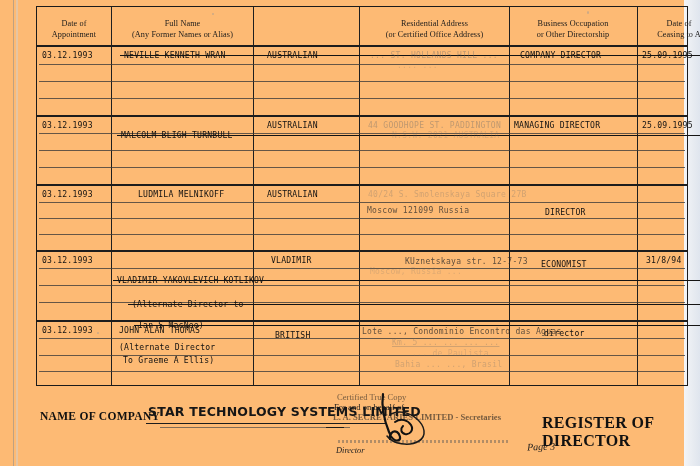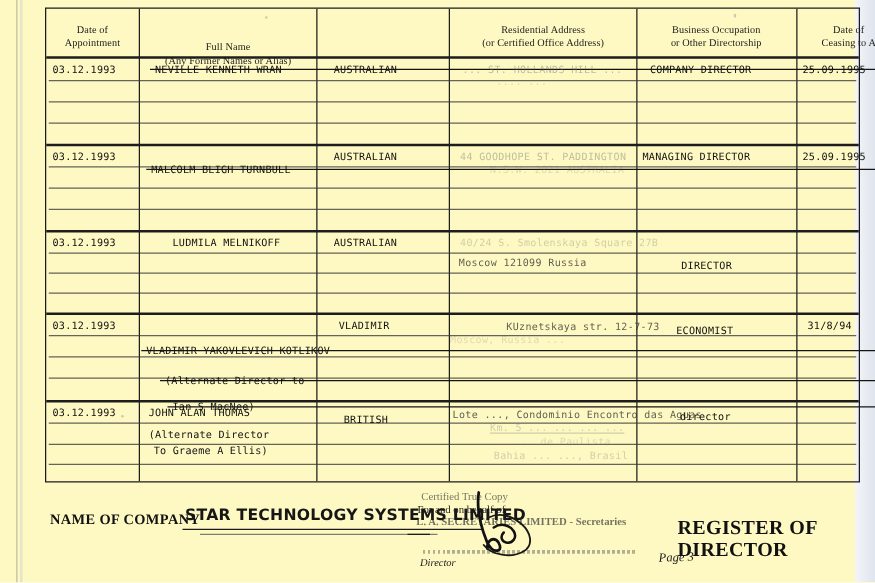--- a/index.html
+++ b/index.html
@@ -6,21 +6,21 @@
   body{
     width:700px;height:466px;overflow:hidden;
     background:#ffffff;
     font-family:"Liberation Serif",serif;
     position:relative;
   }
 
   
   #scan{
     position:absolute;inset:0;
-    background:#fef9c3;
+    background:#fdba74;
   }
   .edge-strip-right{
     position:absolute;top:0;right:0;width:16px;height:466px;
     background:linear-gradient(to right,#f3f5f8 0%,#e7ebf1 60%,#dfe5ee 100%);
   }
   .edge-line-left{
     position:absolute;top:0;left:13px;width:1px;height:466px;
     background:#8d8d8d;opacity:.55;
   }
   .edge-line-left2{
@@ -156,21 +156,21 @@
     <div class="rline" style="top:295px;left:2px;right:2px;"></div>
 
     <div class="rline" style="top:331px;left:2px;right:2px;"></div>
     <div class="rline" style="top:348px;left:2px;right:2px;"></div>
     <div class="rline" style="top:364px;left:2px;right:2px;"></div>
 
     <div class="hdr" style="left:2px;top:12px;width:70px;">
       <div>Date of</div>
       <div>Appointment</div>
     </div>
-    <div class="hdr" style="left:77px;top:12px;width:137px;margin-top:14px;">
+    <div class="hdr" style="left:77px;top:12px;width:137px;">
       <div>Full Name</div>
       <div>(Any Former Names or Alias)</div>
     </div>
     <div class="hdr" style="left:325px;top:12px;width:145px;">
       <div>Residential Address</div>
       <div>(or Certified Office Address)</div>
     </div>
     <div class="hdr" style="left:474px;top:12px;width:124px;">
       <div>Business Occupation</div>
       <div>or Other Directorship</div>
@@ -210,21 +210,21 @@
       <div class="typed" style="left:605px;top:182px;"></div>
     </div>
 
     <div>
       <div class="typed" style="left:5px;top:248px;">03.12.1993</div>
       <div class="typed strike" style="left:80px;top:248px;">VLADIMIR YAKOVLEVICH KOTLIKOV</div>
       <div class="typed strike" style="left:95px;top:262px;">(Alternate Director to</div>
       <div class="typed strike" style="left:101px;top:273px;">Ian S MacNee)</div>
       <div class="typed" style="left:234px;top:248px;">VLADIMIR</div>
       <div class="faded dark" style="left:328px;top:250px;padding-left:40px;">KUznetskaya str. 12-7-73</div>
-      <div class="faded f3" style="left:323px;top:260px;">Moscow, Russia ...</div>
+      <div class="faded f3" style="left:333px;top:260px;">Moscow, Russia ...</div>
       <div class="typed" style="left:504px;top:252px;">ECONOMIST</div>
       <div class="typed" style="left:609px;top:248px;">31/8/94</div>
     </div>
 
     <div>
       <div class="typed" style="left:5px;top:318px;">03.12.1993</div>
       <div class="typed" style="left:82px;top:318px;">JOHN ALAN THOMAS</div>
       <div class="typed" style="left:82px;top:335px;">(Alternate Director</div>
       <div class="typed" style="left:86px;top:348px;">To Graeme A Ellis)</div>
       <div class="typed" style="left:238px;top:323px;">BRITISH</div>

